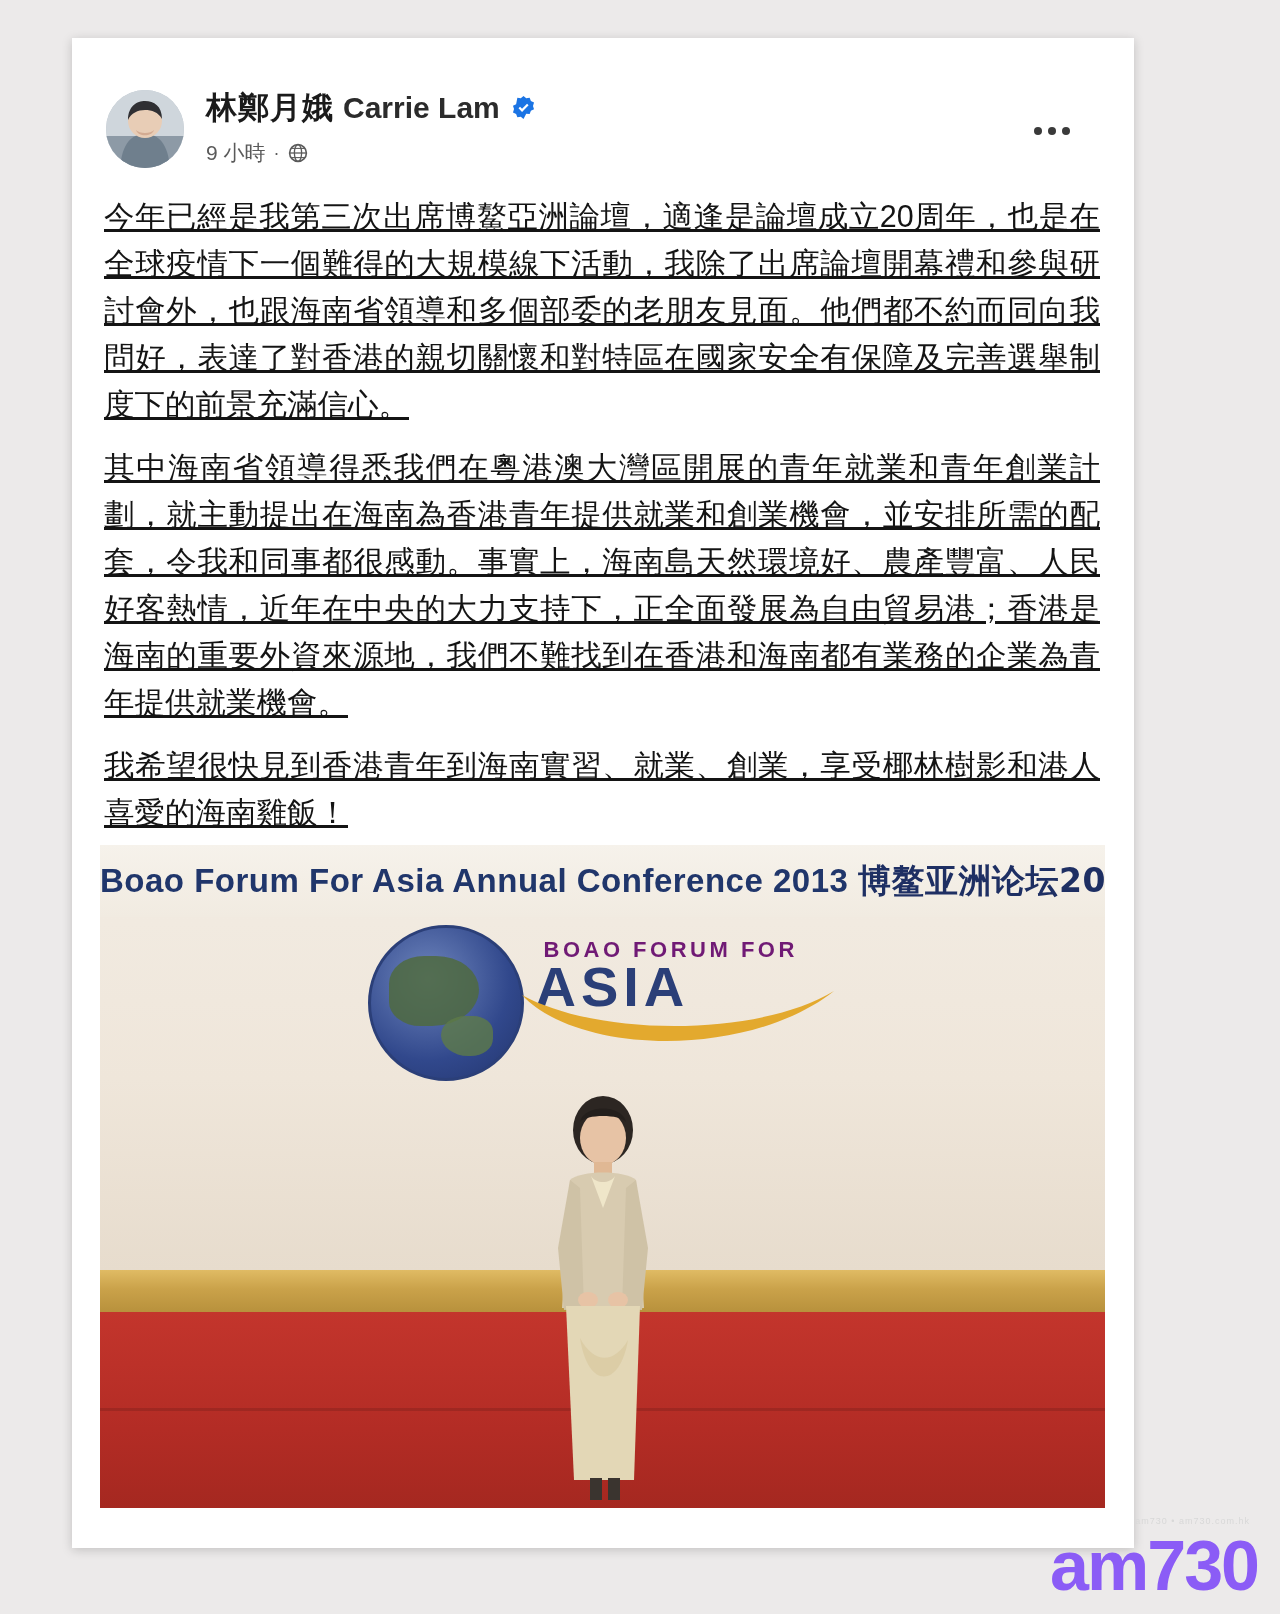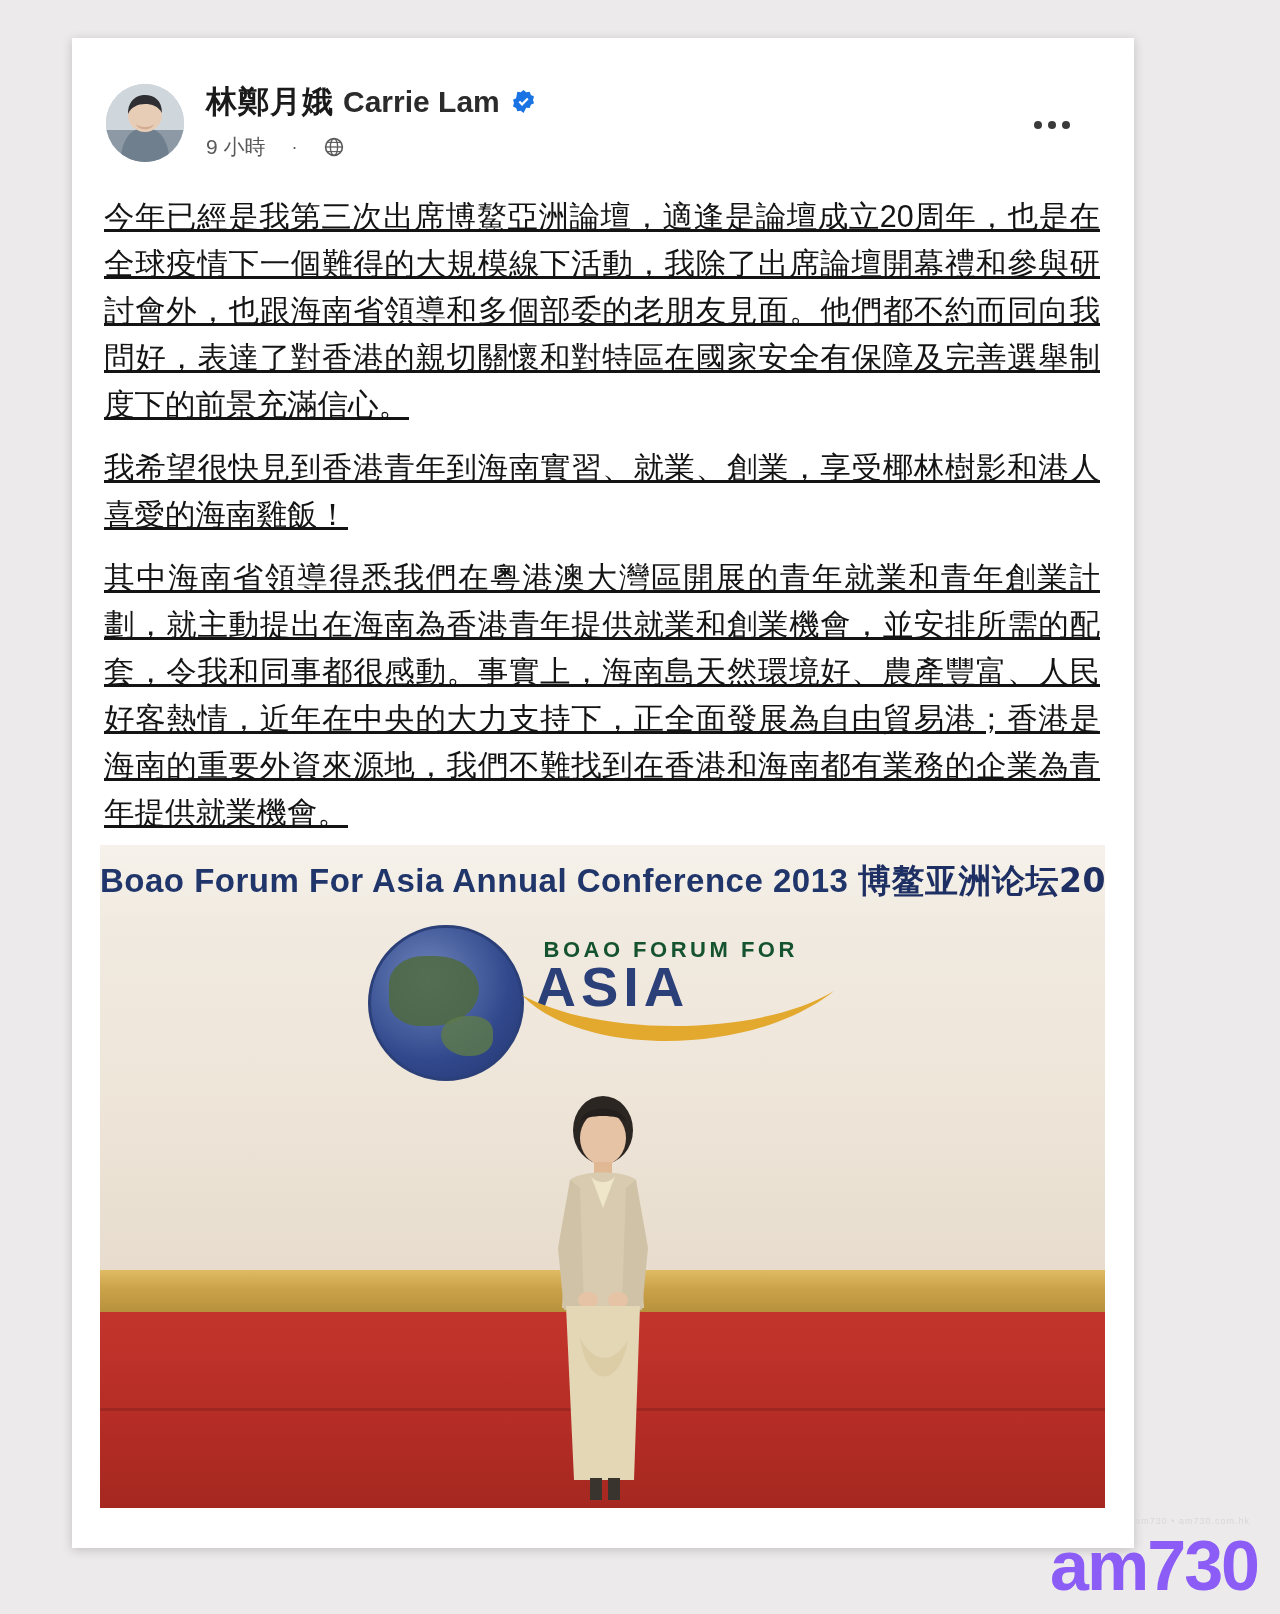--- a/index.html
+++ b/index.html
@@ -24,21 +24,21 @@
     width: 1062px;
     height: 1510px;
     background: #ffffff;
     box-shadow: 0 2px 10px rgba(0,0,0,0.18);
   }
 
   
   .post-header {
     position: absolute;
     left: 34px;
-    top: 42px;
+    top: 48px;
     width: 990px;
     height: 90px;
   }
   .avatar {
     position: absolute;
     left: 0;
     top: 4px;
     width: 78px;
     height: 78px;
     border-radius: 50%;
@@ -74,21 +74,21 @@
     display: inline-block;
     margin-left: 2px;
   }
 
   .meta-row {
     position: absolute;
     left: 100px;
     top: 53px;
     display: flex;
     align-items: center;
-    gap: 26px;
+    gap: 8px;
     color: #5a5a5a;
     font-size: 21px;
   }
   .meta-dot { color: #5a5a5a; font-size: 18px; }
   .globe-icon { width: 20px; height: 20px; display:inline-block; }
 
   .more-btn {
     position: absolute;
     right: 18px;
     top: 28px;
@@ -200,21 +200,21 @@
     width: 52px; height: 40px;
     background: #5e7a48;
     border-radius: 50% 40% 45% 55%;
     opacity: .8;
   }
   .logo-line1 {
     position: absolute;
     left: 176px; top: 14px;
     font-size: 22px;
     letter-spacing: 3.5px;
-    color: #14532d;
+    color: #701a75;
     font-weight: bold;
   }
   .logo-asia {
     position: absolute;
     left: 168px; top: 36px;
     font-size: 56px;
     letter-spacing: 5px;
     color: #2b3f78;
     font-weight: bold;
     line-height: 1;
@@ -308,22 +308,22 @@
 
       <div class="more-btn">
         <i></i>
           <i></i>
           <i></i>
       </div>
     </div>
 
     <div class="post-body">
       <p class="para">今年已經是我第三次出席博鰲亞洲論壇，適逢是論壇成立20周年，也是在全球疫情下一個難得的大規模線下活動，我除了出席論壇開幕禮和參與研討會外，也跟海南省領導和多個部委的老朋友見面。他們都不約而同向我問好，表達了對香港的親切關懷和對特區在國家安全有保障及完善選舉制度下的前景充滿信心。</p>
+      <p class="para">其中海南省領導得悉我們在粵港澳大灣區開展的青年就業和青年創業計劃，就主動提出在海南為香港青年提供就業和創業機會，並安排所需的配套，令我和同事都很感動。事實上，海南島天然環境好、農產豐富、人民好客熱情，近年在中央的大力支持下，正全面發展為自由貿易港；香港是海南的重要外資來源地，我們不難找到在香港和海南都有業務的企業為青年提供就業機會。</p>
       <p class="para">我希望很快見到香港青年到海南實習、就業、創業，享受椰林樹影和港人喜愛的海南雞飯！</p>
-      <p class="para">其中海南省領導得悉我們在粵港澳大灣區開展的青年就業和青年創業計劃，就主動提出在海南為香港青年提供就業和創業機會，並安排所需的配套，令我和同事都很感動。事實上，海南島天然環境好、農產豐富、人民好客熱情，近年在中央的大力支持下，正全面發展為自由貿易港；香港是海南的重要外資來源地，我們不難找到在香港和海南都有業務的企業為青年提供就業機會。</p>
       <div class="hashtags">
         <span>#博鰲亞洲論壇</span>
         <span>&nbsp;</span>
         <span>#BoaoForumForAsia</span>
         <span>&nbsp;</span>
         <span>#林鄭月娥</span>
         <span>&nbsp;</span>
         <span>#CarrieLam</span>
       </div>
     </div>

